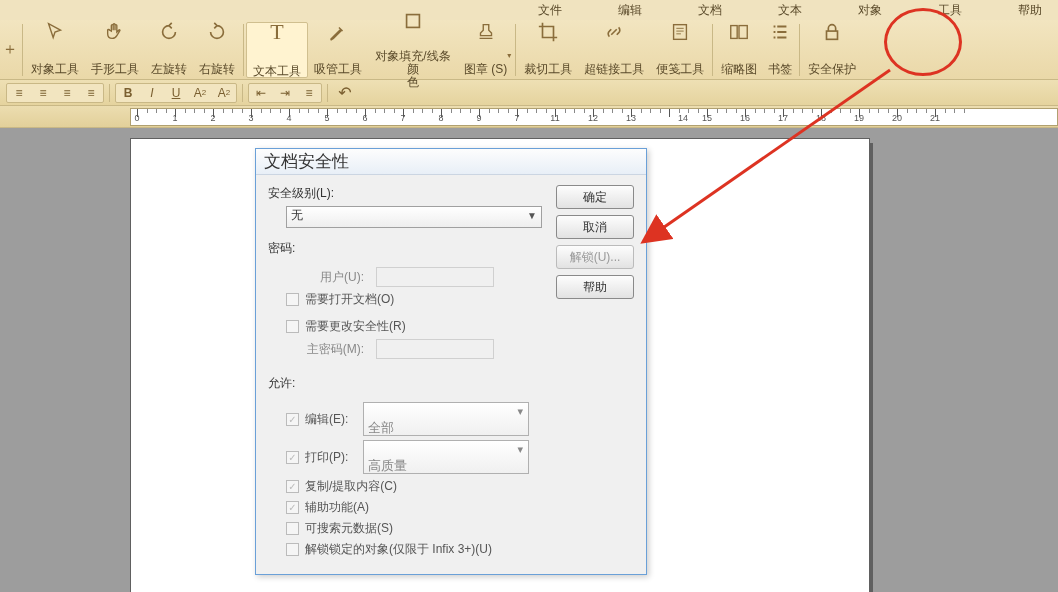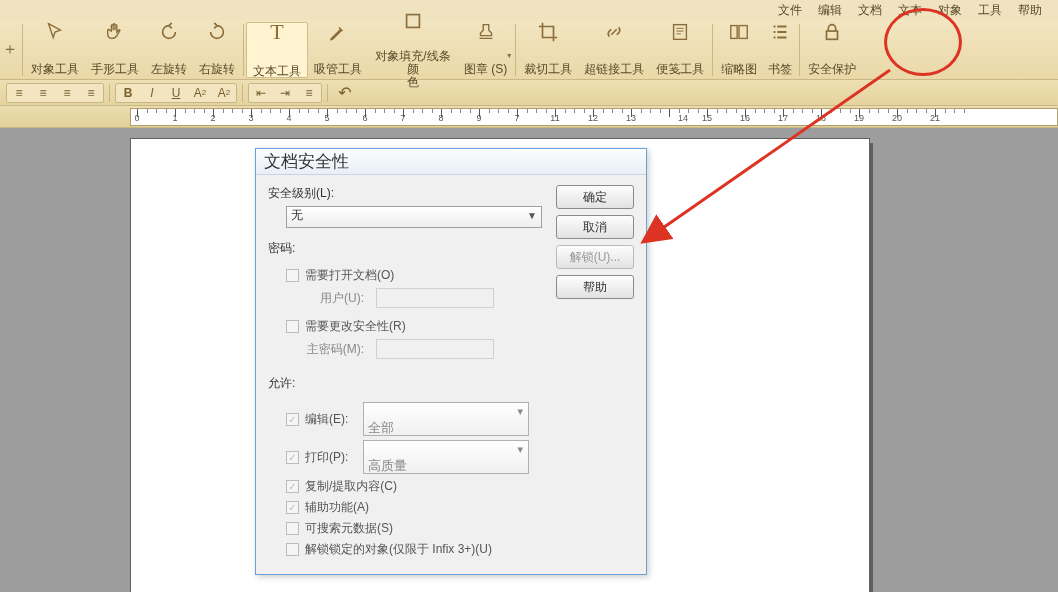--- a/index.html
+++ b/index.html
@@ -1,19 +1,19 @@
 <!DOCTYPE html>
 <html><head>
 <meta charset="utf-8">
 <style>
   * { margin: 0; padding: 0; box-sizing: border-box; font-family: "Microsoft YaHei", Arial, sans-serif; }
   body { width: 1058px; height: 592px; overflow: hidden; background: #a0a0a0; position: relative; }
   .menubar {
     height: 20px; background: #f0e3bf; display: flex; justify-content: flex-end;
-    align-items: center; font-size: 12px; color: #5a4a2a; padding-right: 8px;
+    align-items: center; font-size: 12px; color: #5a4a2a; padding-right: 8px; gap: 40px;
   }
   .menubar span { padding: 0 8px; cursor: pointer; }
   .toolbar {
     height: 60px; background: linear-gradient(#f2e5c0, #ead8a8);
     border-bottom: 1px solid #c9b886; display: flex; align-items: center;
   }
   .tb-sep { width: 1px; height: 52px; background: #c9b886; margin: 0 2px; }
   .tb-btn {
     display: flex; flex-direction: column; align-items: center; justify-content: center;
     padding: 4px 6px; font-size: 12px; color: #5a4a2a; cursor: pointer;
@@ -400,27 +400,27 @@
 
     <div class="sec-label">安全级别(L):</div>
     <div class="dlg-row" style="margin-left:18px;">
       <div class="dlg-select">
         <span>无</span>
       </div>
     </div>
 
     <div class="section-title">密码:</div>
     <fieldset>
-      <div class="chk-line">
-        <span class="chk disabled"></span>
-        <span>需要打开文档(O)</span>
-      </div>
       <div class="chk-line" style="margin-left:34px;">
         <span class="sublabel">用户(U):</span>
         <div class="txtfield disabled"></div>
+      </div>
+      <div class="chk-line">
+        <span class="chk disabled"></span>
+        <span>需要打开文档(O)</span>
       </div>
 
       <div class="chk-line" style="margin-top:10px;">
         <span class="chk disabled"></span>
         <span>需要更改安全性(R)</span>
       </div>
       <div class="chk-line" style="margin-left:34px;">
         <span class="sublabel">主密码(M):</span>
         <div class="txtfield disabled"></div>
       </div>

